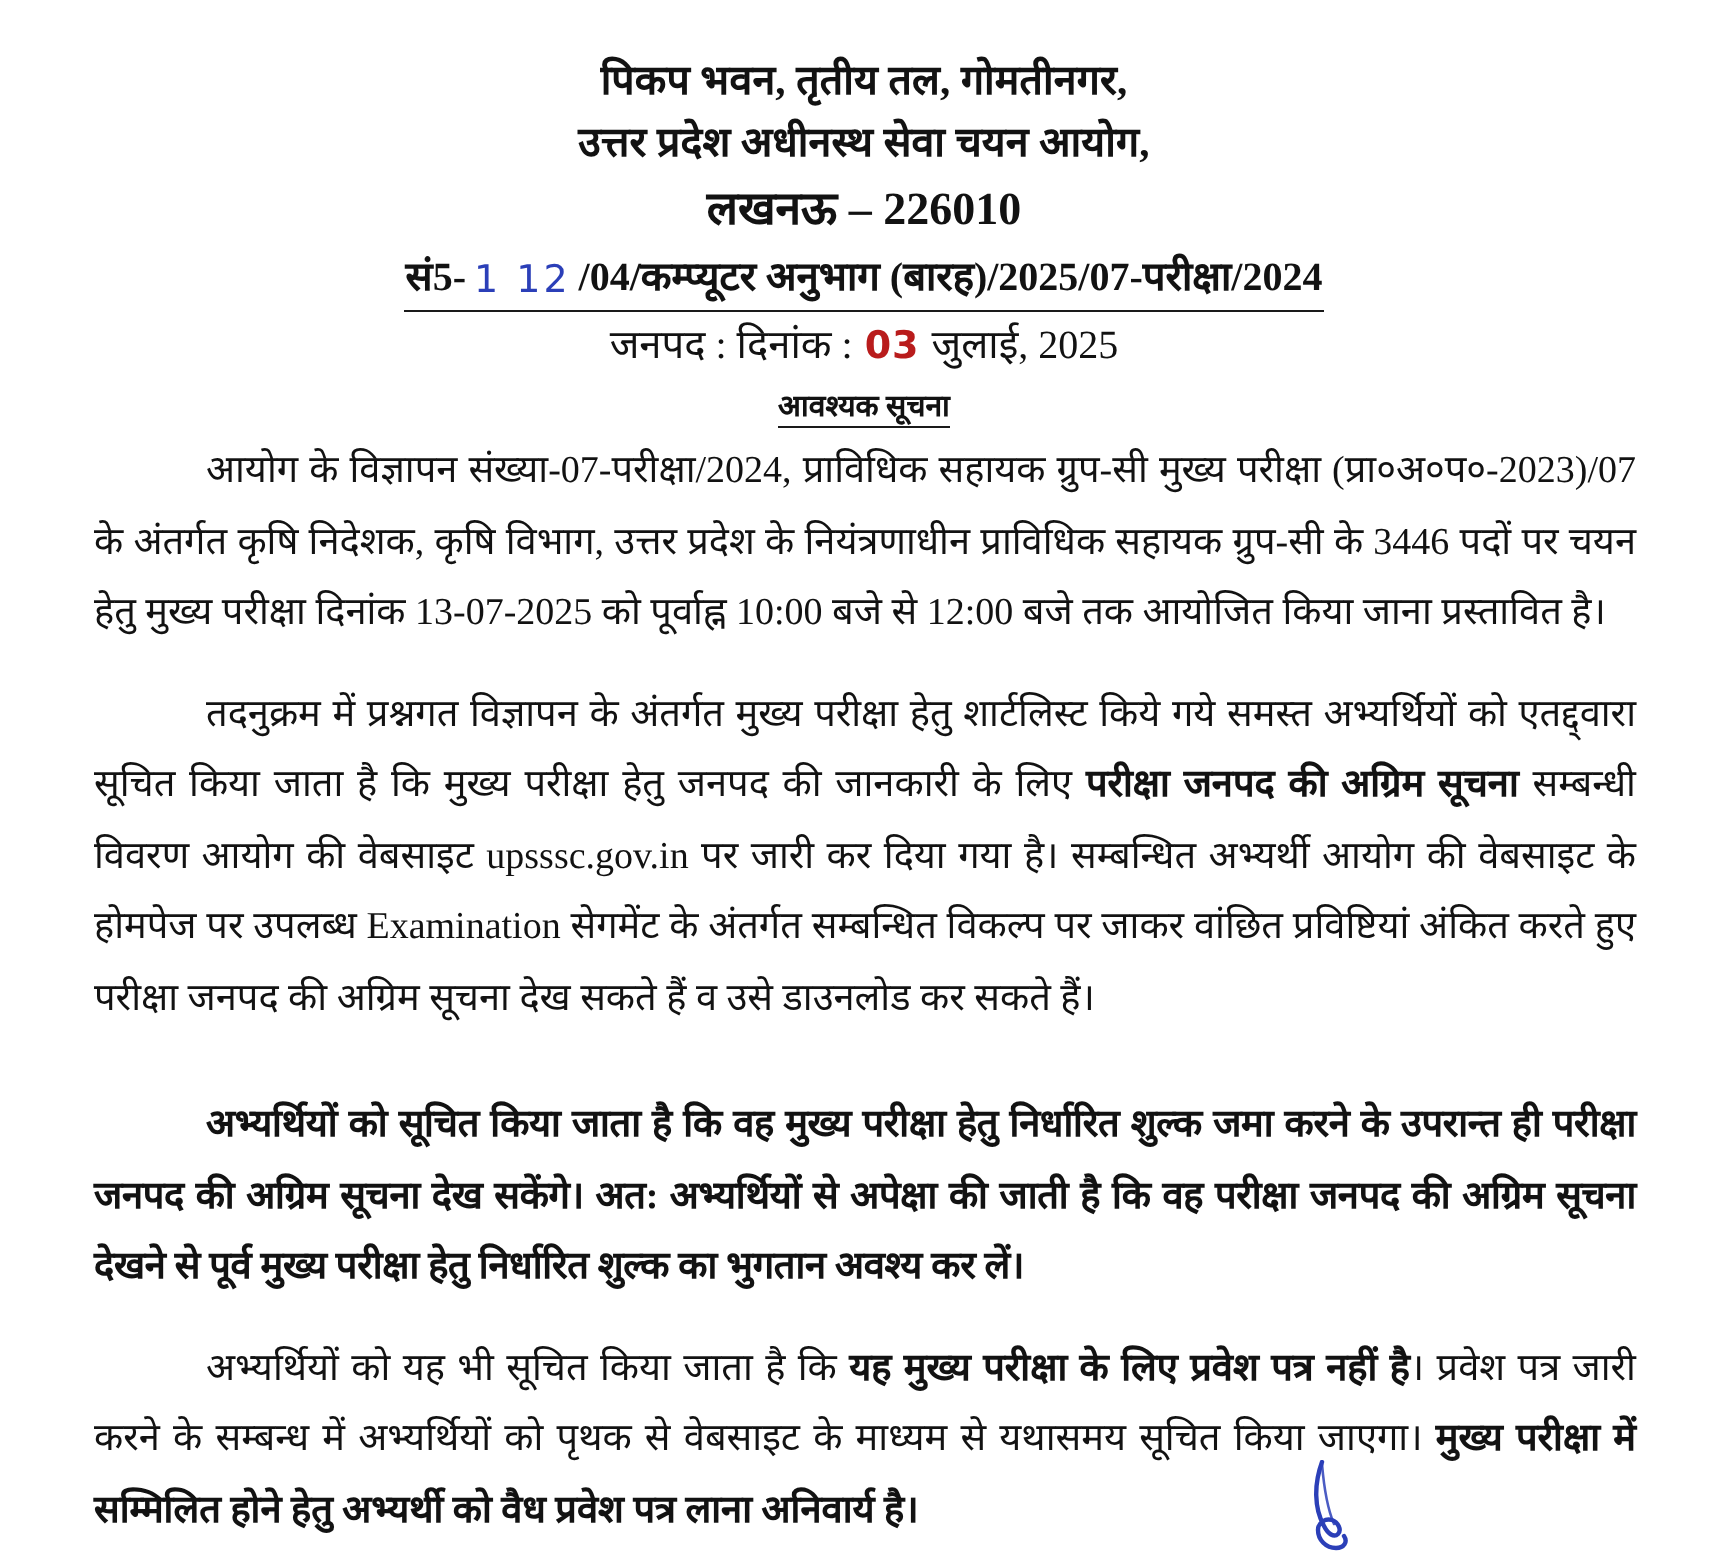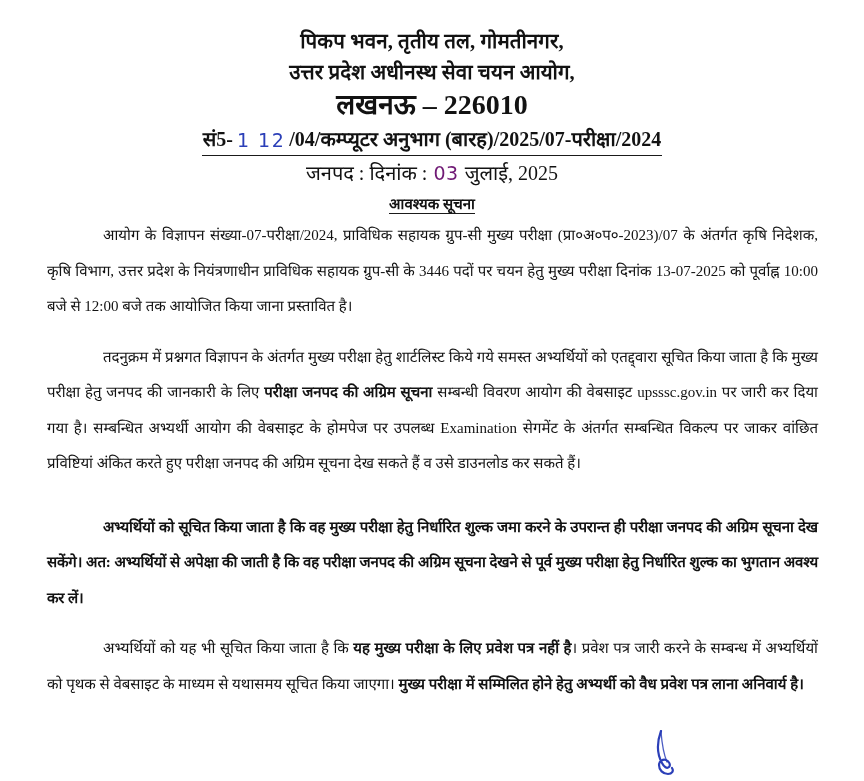--- a/index.html
+++ b/index.html
@@ -31,21 +31,21 @@
     padding-top: 26px;
   }
   .letterhead .lh-line {
     font-size: 20.5px;
     font-weight: 700;
     line-height: 31px;
     letter-spacing: 0.1px;
     white-space: nowrap;
   }
   .letterhead .lh-city {
-    font-size: 28px;
+    font-size: 23px;
     font-weight: 700;
     line-height: 33px;
   }
 
   .ref-line {
     text-align: center;
     margin-top: 3px;
     font-size: 20px;
     font-weight: 700;
     line-height: 30px;
@@ -61,22 +61,22 @@
     color: #2b3fb8;
     font-weight: 400;
     font-size: 19px;
     letter-spacing: 1.5px;
     padding: 0 4px;
     position: relative;
     top: 1px;
   }
   .hw-date {
     font-family: "DejaVu Sans", sans-serif;
-    color: #701a75;
-    font-weight: 400;
+    color: #b91c1c;
+    font-weight: 700;
     font-size: 19px;
     letter-spacing: 0.5px;
     padding: 0 6px;
   }
 
   .date-line {
     text-align: center;
     margin-top: 3px;
     font-size: 20px;
     font-weight: 400;
@@ -95,21 +95,21 @@
     padding-bottom: 1px;
   }
 
   
   .body-area {
     margin: 0 46px 0 47px;
     width: 771px;
   }
   p.para {
     margin: 0;
-    font-size: 15px;
+    font-size: 19px;
     line-height: 35.5px;
     text-align: justify;
     text-justify: inter-word;
     text-indent: 56px;
     hyphens: none;
   }
   p.para.spaced {
     margin-top: 15px;
   }
   p.para.bold-all {

